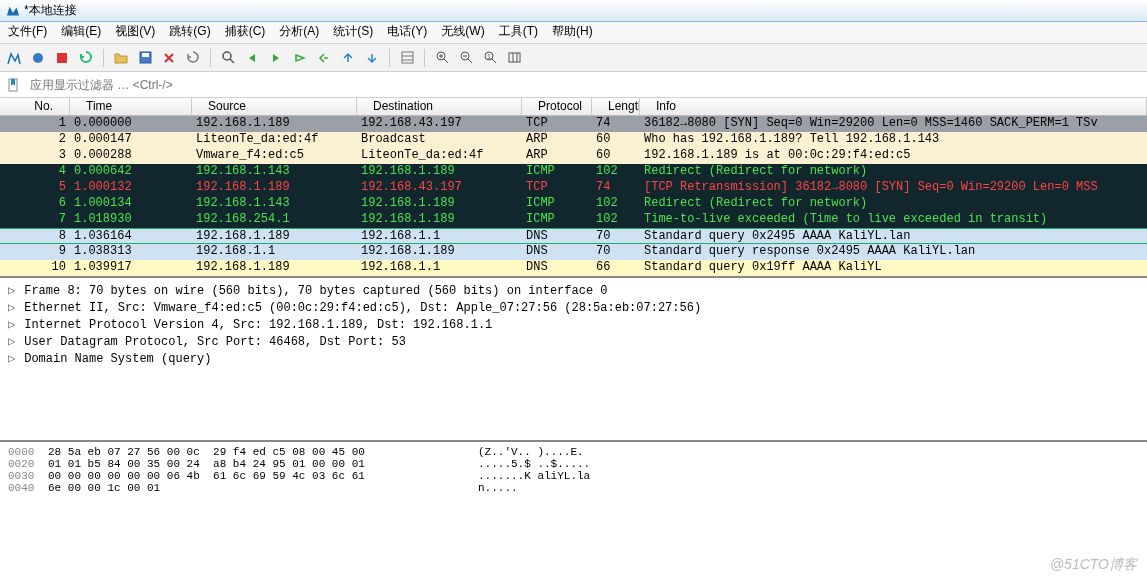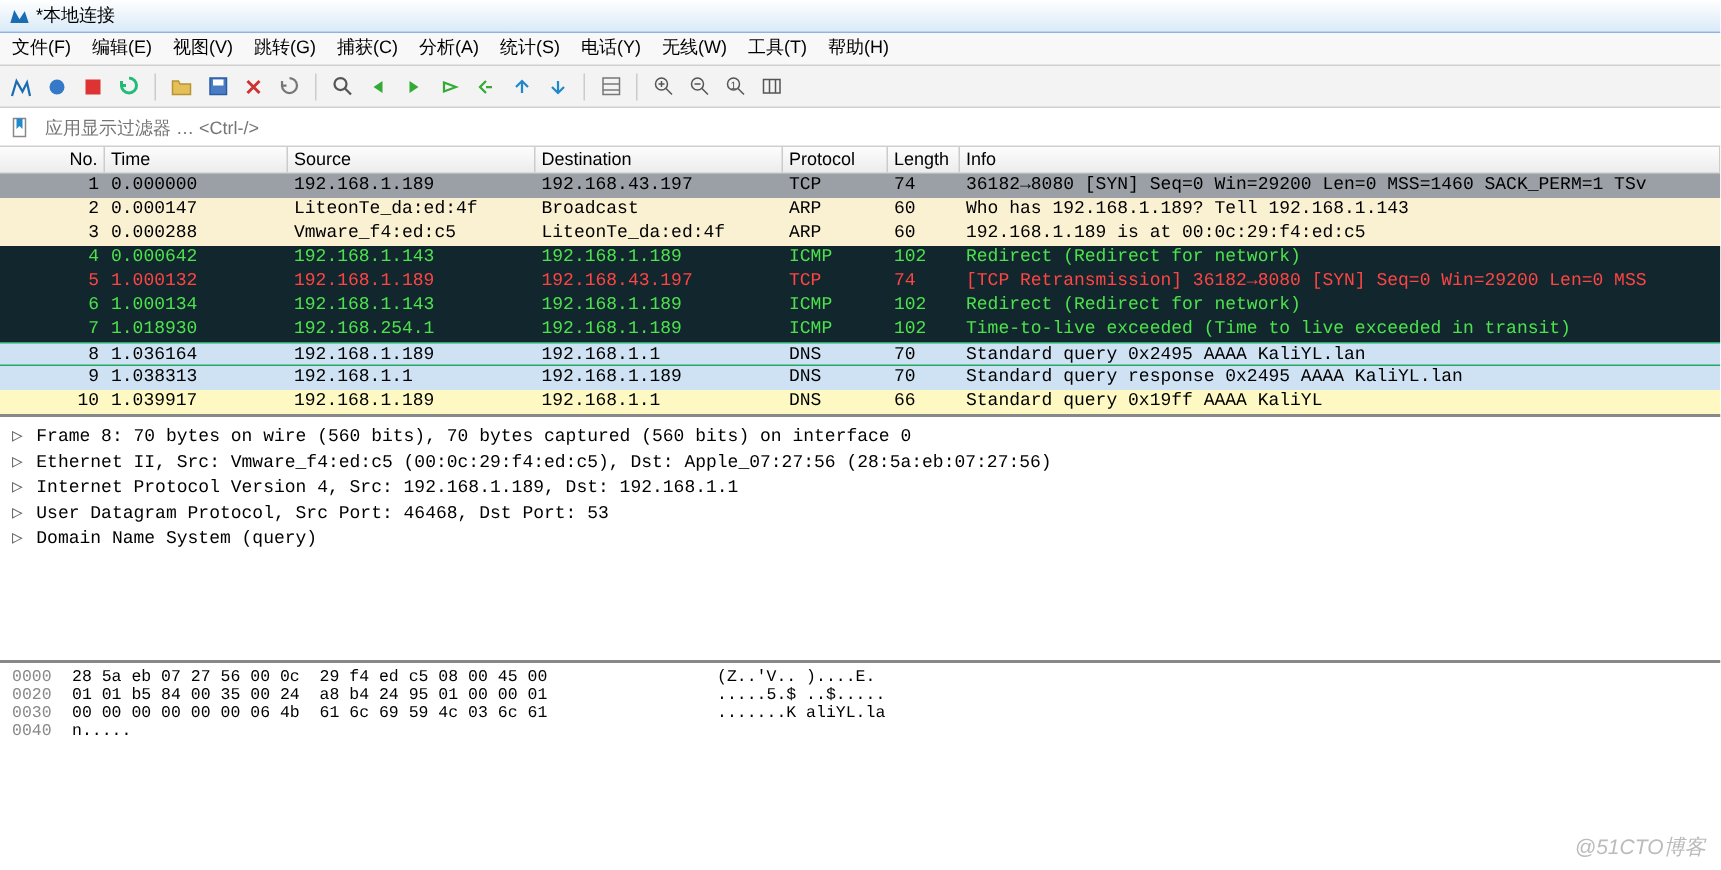--- a/index.html
+++ b/index.html
@@ -9,21 +9,21 @@
   .menubar { background:#f8f8f8; height:22px; display:flex; align-items:flex-start; padding:0 6px; border-bottom:1px solid #d0d0d0; gap:10px; }
   .menubar span { padding:1px 2px; }
   .toolbar { background:#f3f3f3; height:28px; display:flex; align-items:center; padding:0 4px; border-bottom:1px solid #d0d0d0; gap:4px; }
   .tbtn { width:20px; height:20px; display:flex; align-items:center; justify-content:center; border:1px solid transparent; border-radius:2px; }
   .tsep { width:1px; height:18px; background:#ccc; margin:0 3px; }
   .filterbar { height:26px; display:flex; align-items:center; border-bottom:1px solid #d0d0d0; background:#fff; }
   .filterbar .filter-icon { width:20px; height:20px; display:flex; align-items:center; justify-content:center; margin:0 3px; }
   .filterbar input { flex:1; height:20px; border:none; outline:none; color:#999; font-size:12px; font-family:inherit; padding:0 4px; }
   .packet-list { border-bottom:2px solid #888; overflow:hidden; }
   .pl-header { display:flex; height:18px; background:linear-gradient(to bottom,#fdfdfd,#ececec); border-bottom:1px solid #bbb; font-size:12px; }
-  .pl-header div { border-right:1px solid #ccc; padding:1px 4px; overflow:hidden; white-space:nowrap; }
+  .pl-header div { border-right:1px solid #ccc; padding:1px 16px; overflow:hidden; white-space:nowrap; }
   .pl-row { display:flex; height:16px; font-family:"Consolas","Courier New",monospace; font-size:12px; white-space:nowrap; overflow:hidden; }
   .pl-row div { padding:0 4px; overflow:hidden; }
   .c-no { width:70px; text-align:right; }
   .c-time { width:122px; }
   .c-src { width:165px; }
   .c-dst { width:165px; }
   .c-proto { width:70px; }
   .c-len { width:48px; }
   .c-info { flex:1; }
   .details { padding:4px 2px; border-bottom:2px solid #888; font-family:Liberation Mono, monospace; font-size:12px; height:164px; }
@@ -319,18 +319,19 @@
         <div class="hex-bytes">01 01 b5 84 00 35 00 24  a8 b4 24 95 01 00 00 01</div>
         <div class="hex-ascii">.....5.$ ..$.....</div>
       </div>
       <div class="hex-row">
         <div class="hex-off">0030</div>
         <div class="hex-bytes">00 00 00 00 00 00 06 4b  61 6c 69 59 4c 03 6c 61</div>
         <div class="hex-ascii">.......K aliYL.la</div>
       </div>
       <div class="hex-row">
         <div class="hex-off">0040</div>
+        <div class="hex-bytes">6e 00 00 1c 00 01</div>
         <div class="hex-ascii">n.....</div>
       </div>
     </div>
 </div>
 
 <div class="watermark">@51CTO博客</div>
 
 </body></html>

